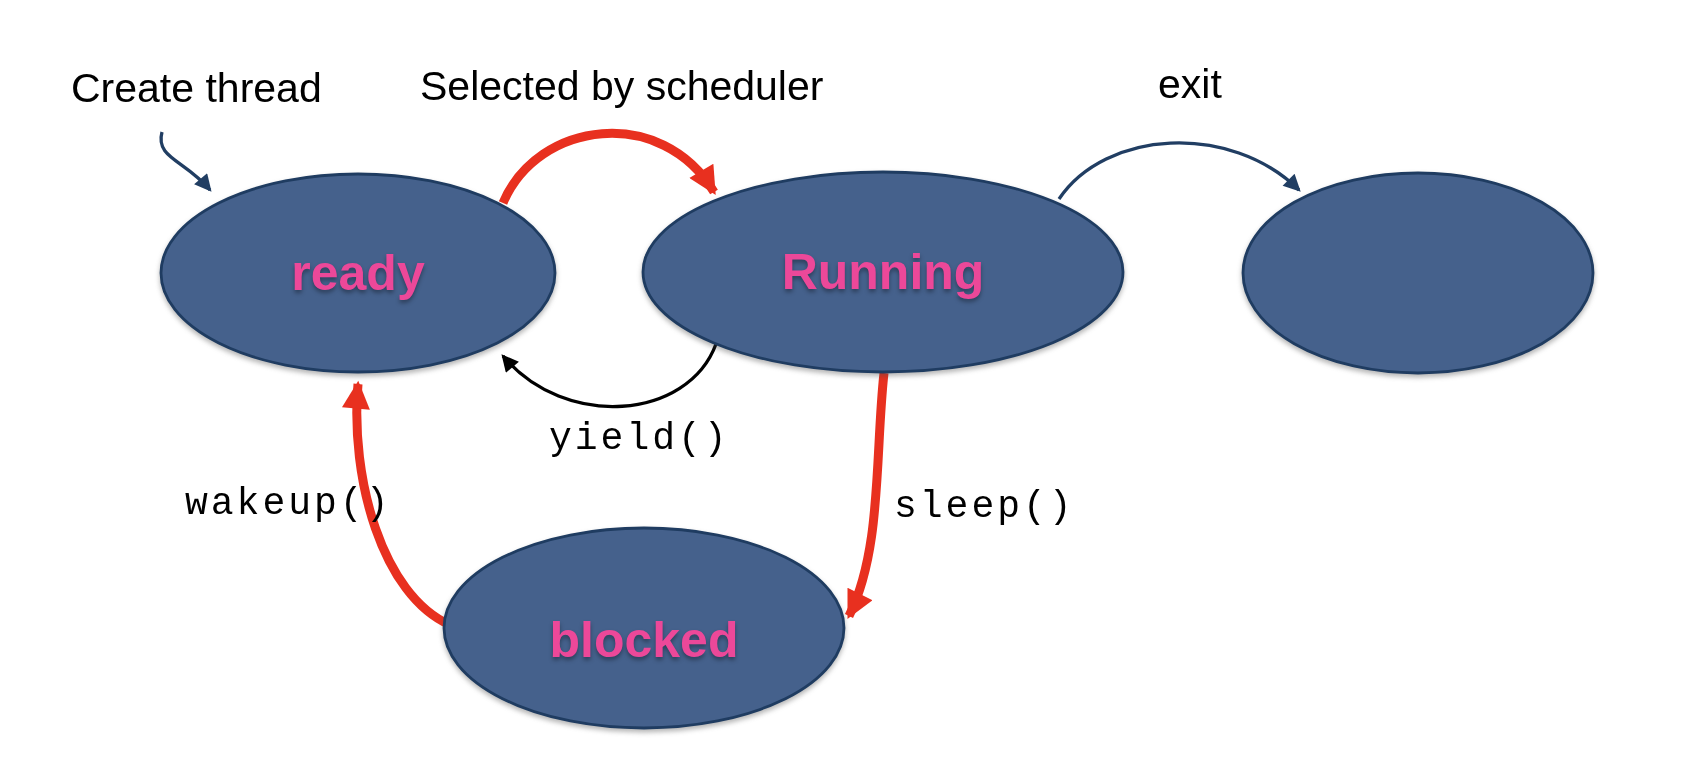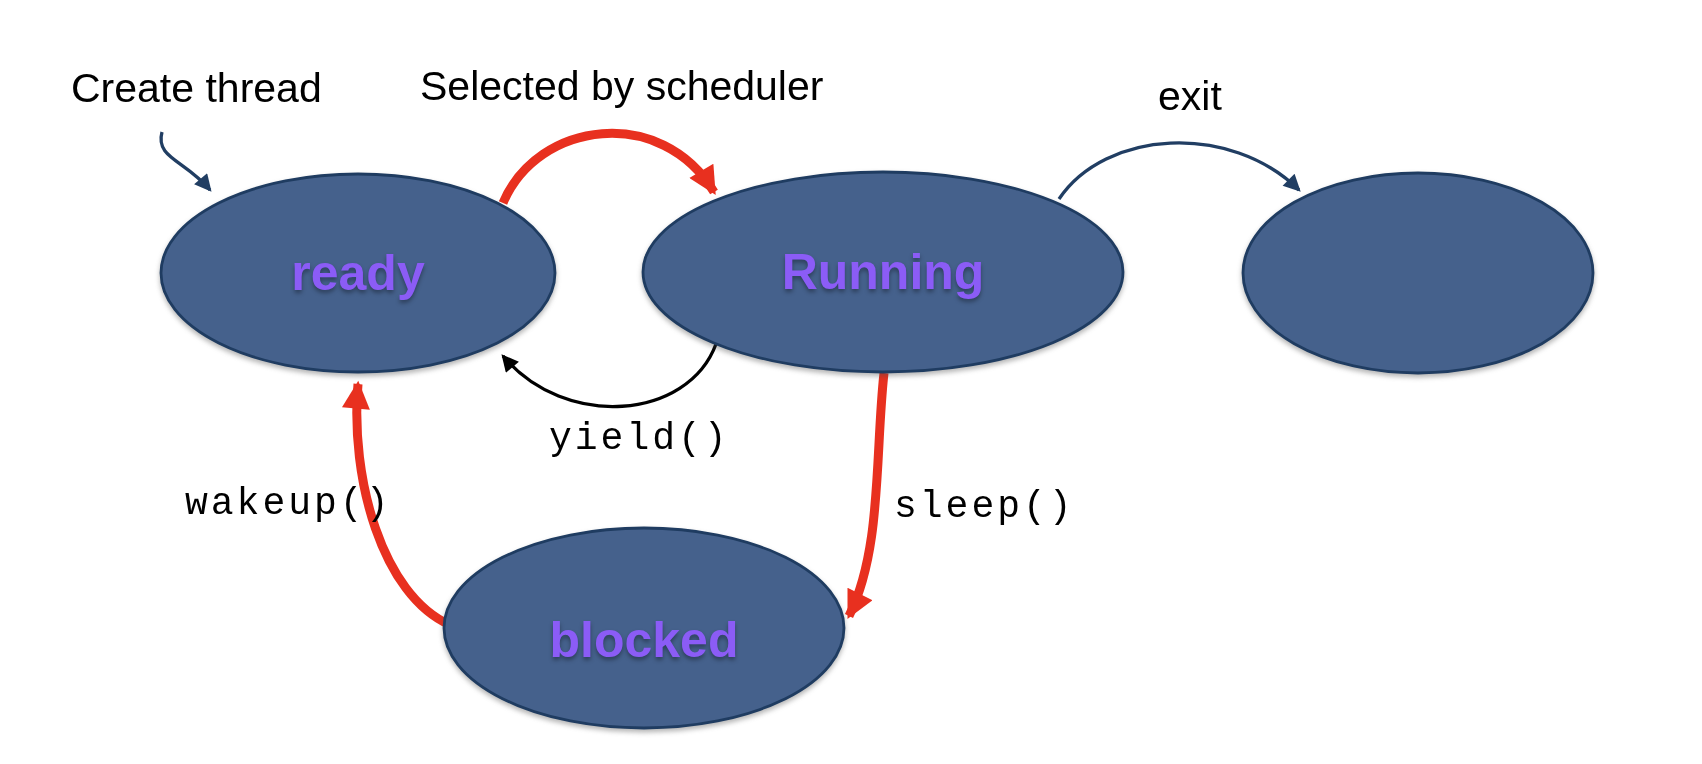--- a/index.html
+++ b/index.html
@@ -30,21 +30,21 @@
   }
   .lbl.sans{font-size:41px;}
   .lbl.mono{
     font-family:"Liberation Mono", monospace;
     font-size:38px;
     letter-spacing:3px;
   }
   .node-label{
     position:absolute;
     transform:translate(-50%,-50%);
-    color:#8b5cf6;
+    color:#ec4899;
     font-weight:bold;
     font-size:50px;
     white-space:nowrap;
     text-shadow:0 3px 4px rgba(0,0,0,0.35);
   }
 </style>
 </head>
 <body>
 
 <div class="stage">
@@ -79,18 +79,18 @@
     <ellipse class="node-ellipse" cx="1418" cy="273" rx="175" ry="100" fill="#45618c"></ellipse>
     <ellipse class="node-ellipse" cx="644" cy="628" rx="200" ry="100" fill="#45618c"></ellipse>
   </svg>
 
   <div class="node-label" style="left:358px;top:273px;">ready</div>
   <div class="node-label" style="left:883px;top:272px;">Running</div>
   <div class="node-label" style="left:644px;top:628px;margin-top:12px;">blocked</div>
 
   <div class="lbl sans" style="left:27px;top:66px;margin-left:44px;">Create thread</div>
   <div class="lbl sans" style="left:420px;top:64px;">Selected by scheduler</div>
-  <div class="lbl sans" style="left:1158px;top:74px;">exit</div>
+  <div class="lbl sans" style="left:1158px;top:62px;">exit</div>
   <div class="lbl mono" style="left:894px;top:486px;">sleep()</div>
   <div class="lbl mono" style="left:549px;top:418px;">yield()</div>
   <div class="lbl mono" style="left:149px;top:483px;margin-left:36px;">wakeup()</div>
 
 </div>
 
 </body></html>

